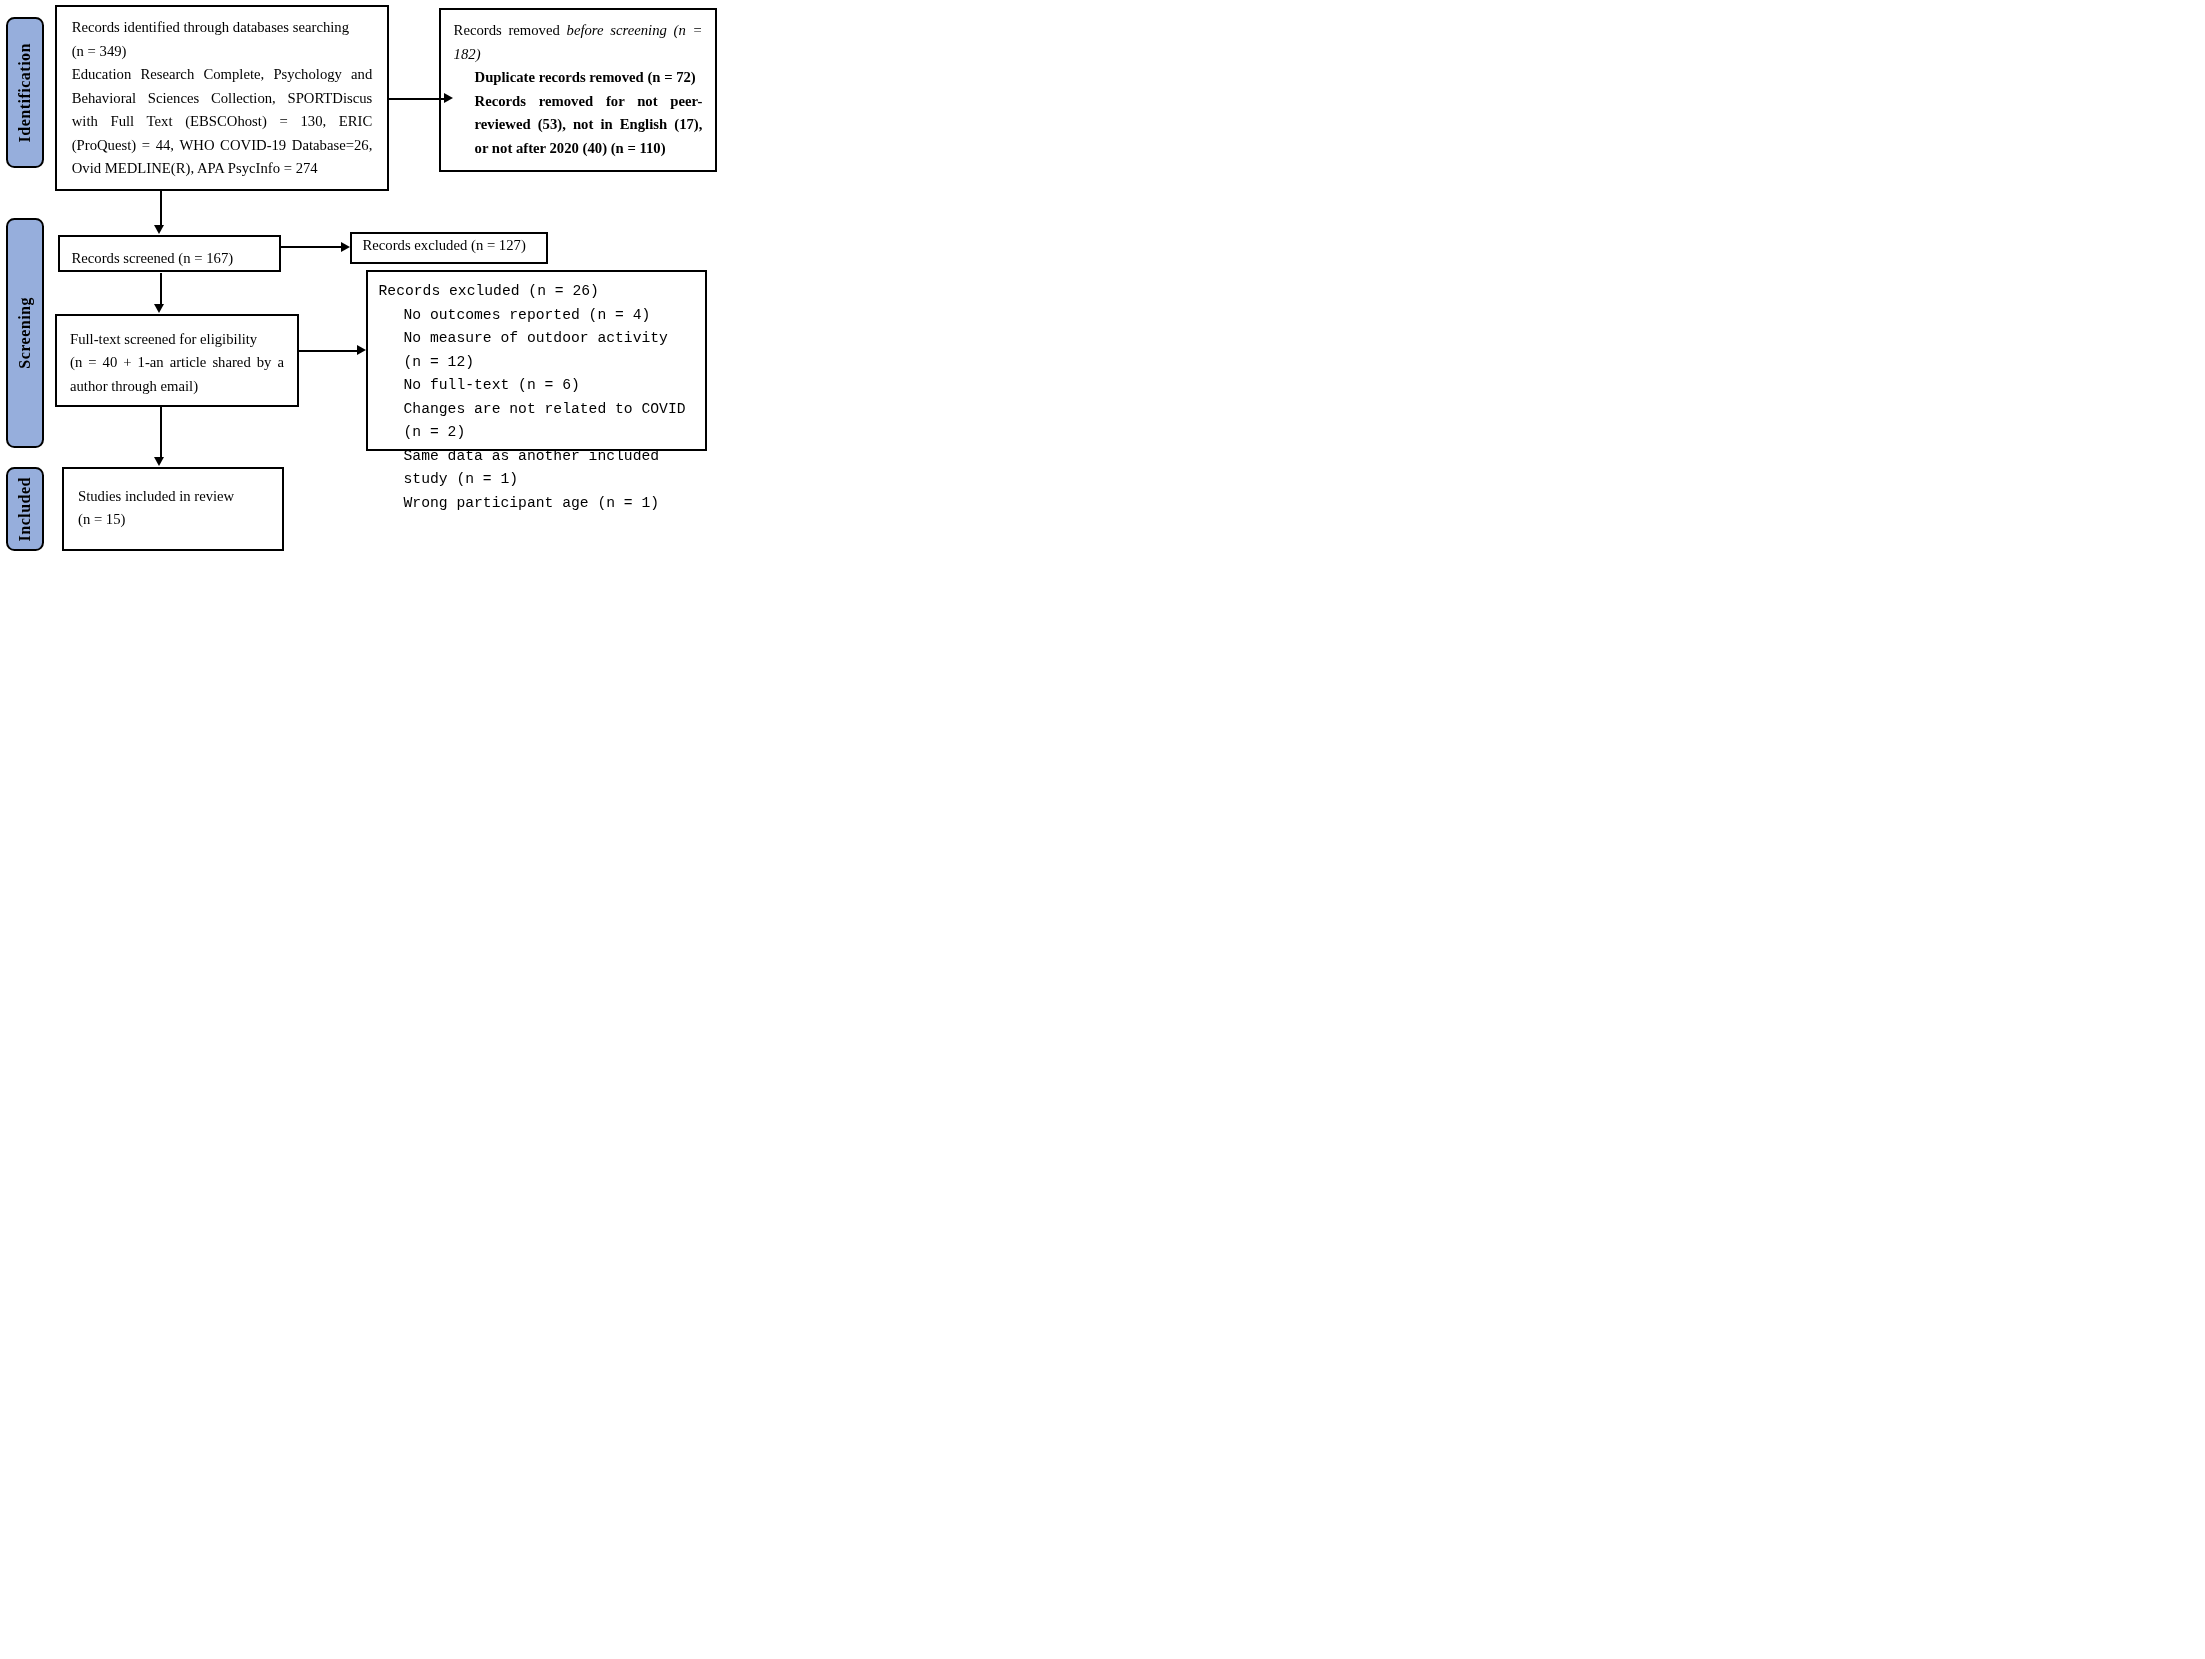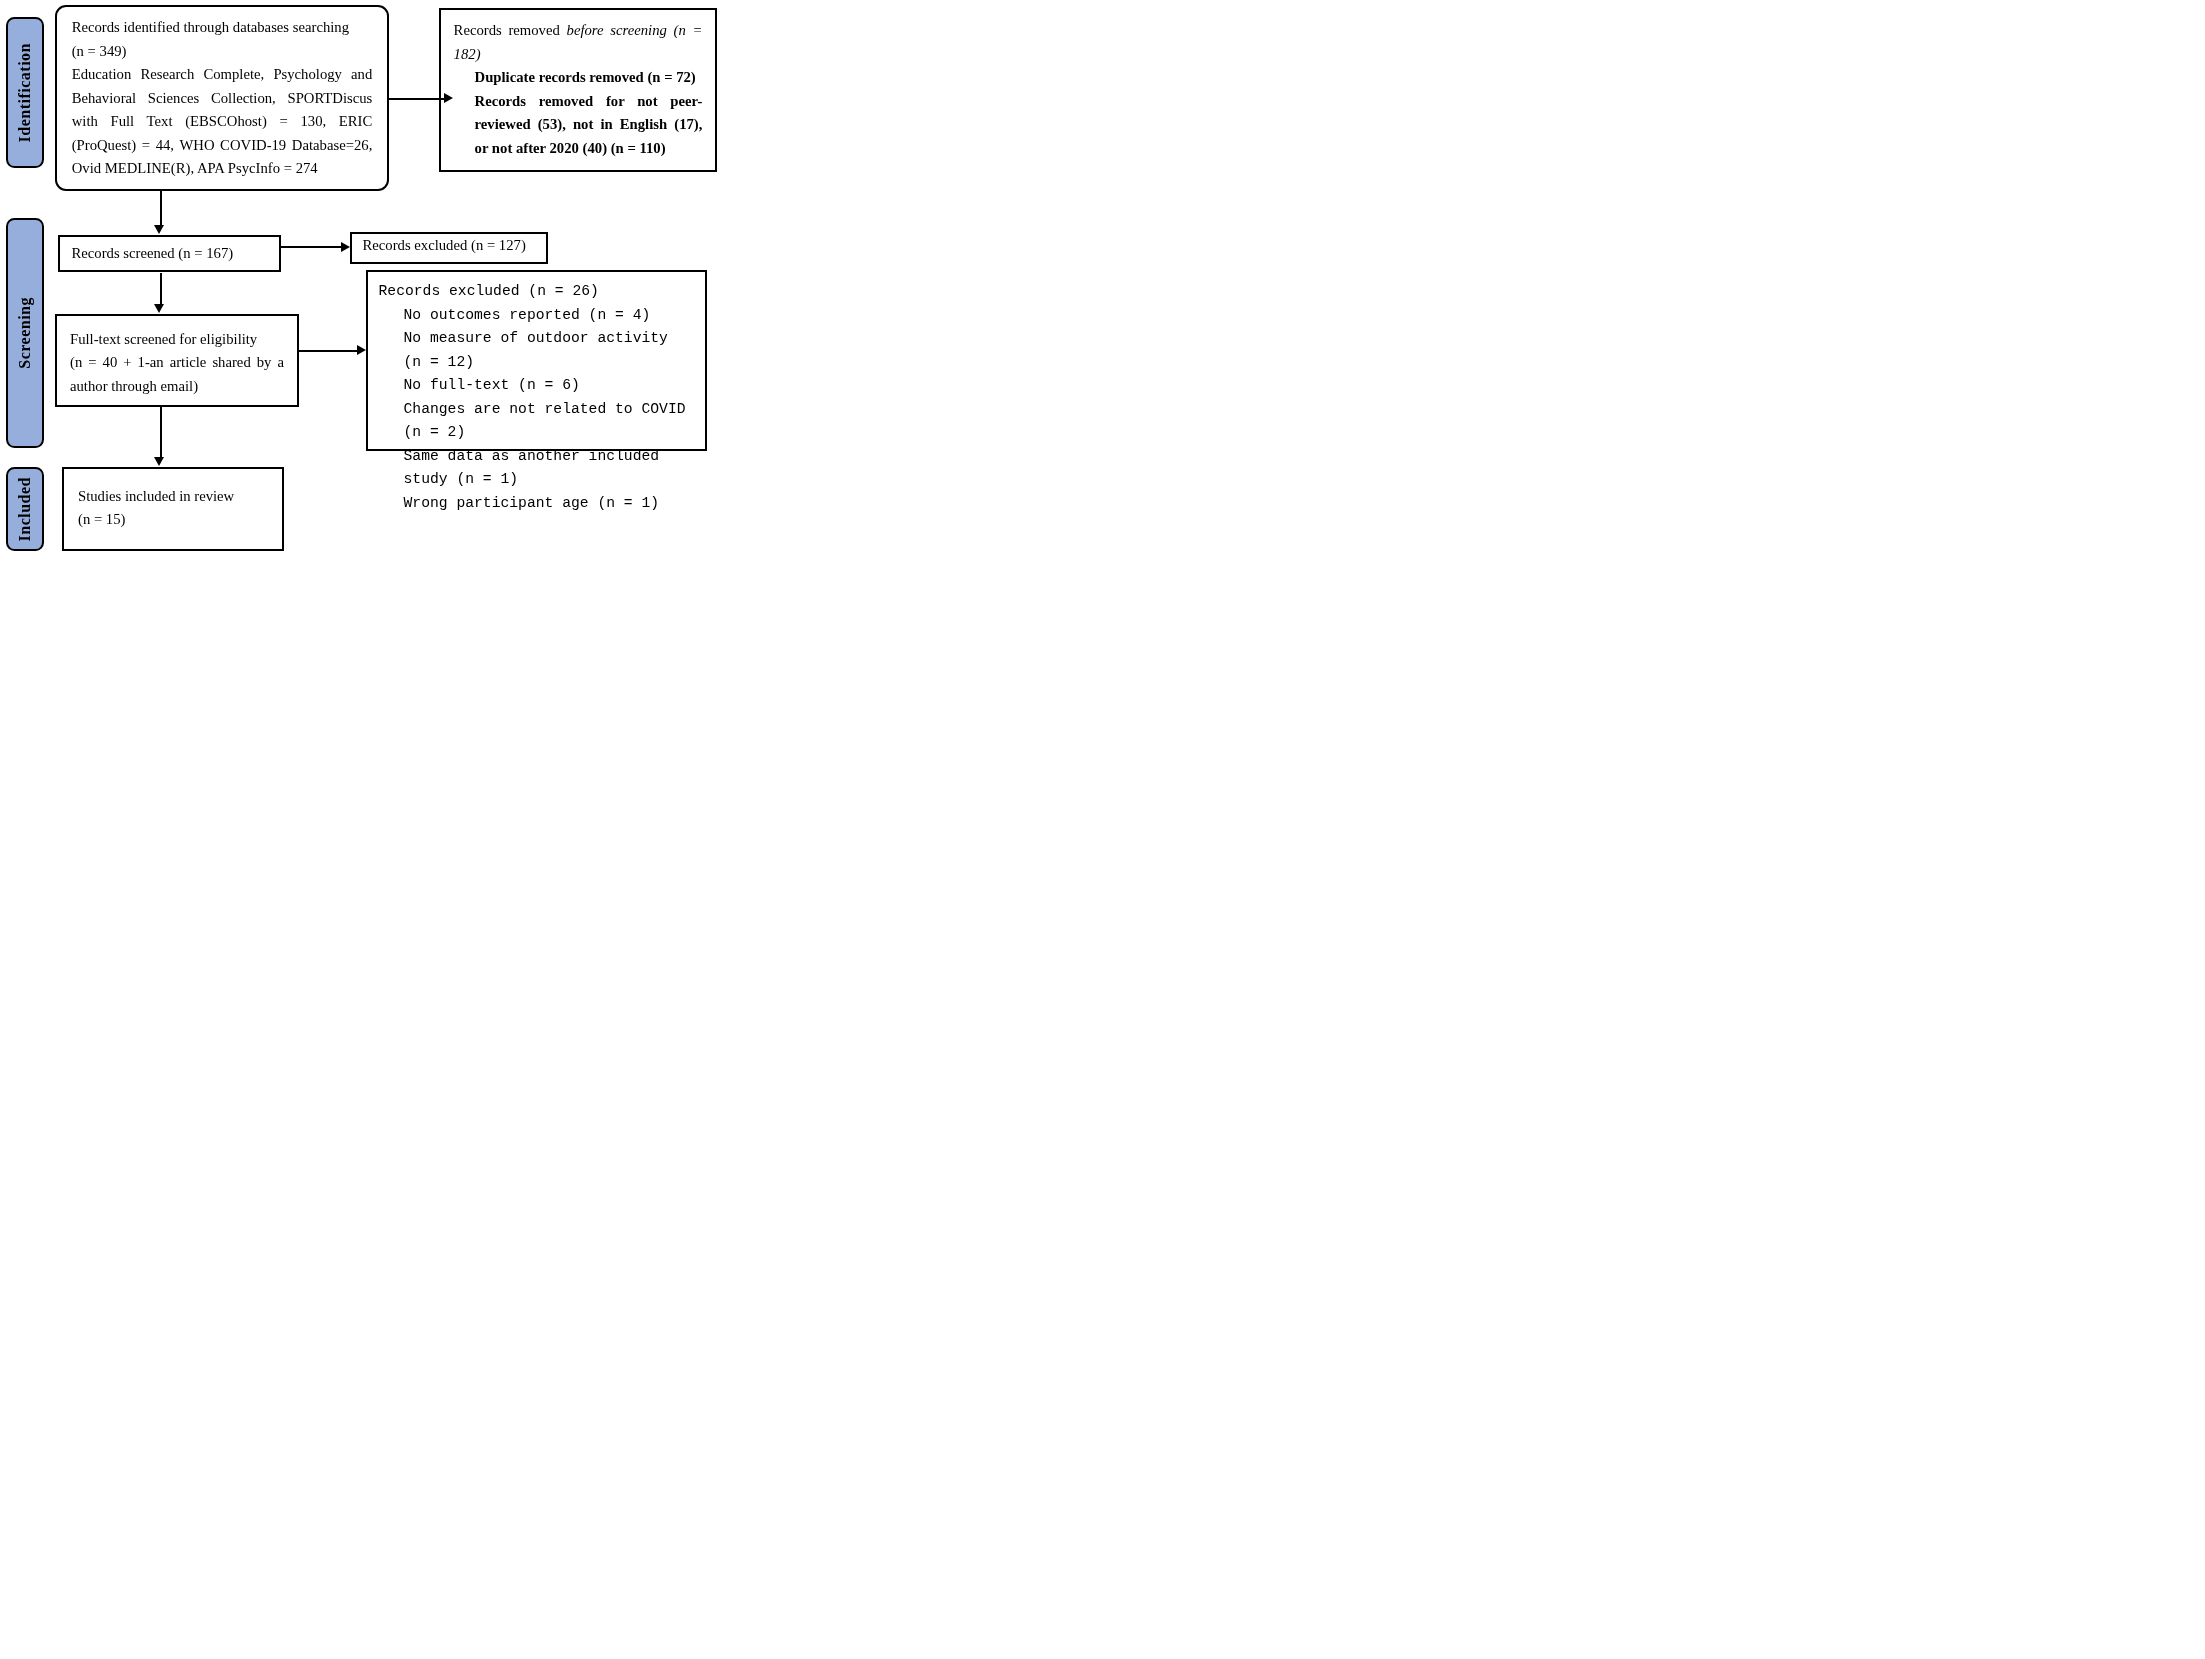--- a/index.html
+++ b/index.html
@@ -38,23 +38,23 @@
     position: absolute;
     background: #ffffff;
     border: 2.1px solid var(--line-color, #000);
     box-sizing: border-box;
     font-size: 14.7px;
     line-height: 23.5px;
   }
   .box .justify { text-align: justify; }
   .it { font-style: italic; }
 
-  .pad-lg { padding: 9px 14.7px 5.2px 14.7px; border-radius: 11px; }
+  .pad-lg { padding: 9px 14.7px 5.2px 14.7px; }
 
-  #box-screened { display: flex; align-items: center; padding: 0 0 0 11.5px; }
+  #box-screened { display: flex; align-items: flex-end; padding: 0 0 0 11.5px; }
   #box-excluded-screening { display: flex; padding: 0 0 0 10.5px; }
 
   #box-removed-before { padding: 9.4px 12.6px 5.2px 12.6px; }
   #box-removed-before .sub { padding-left: 21px; text-align: justify; font-weight: bold; }
 
   #box-fulltext { padding: 11.5px 13px 5.2px 13px; }
 
   #box-excluded-fulltext { padding: 8.4px 11.5px 4.2px 10.5px; }
   #box-excluded-fulltext .sub { padding-left: 25px; }
 

